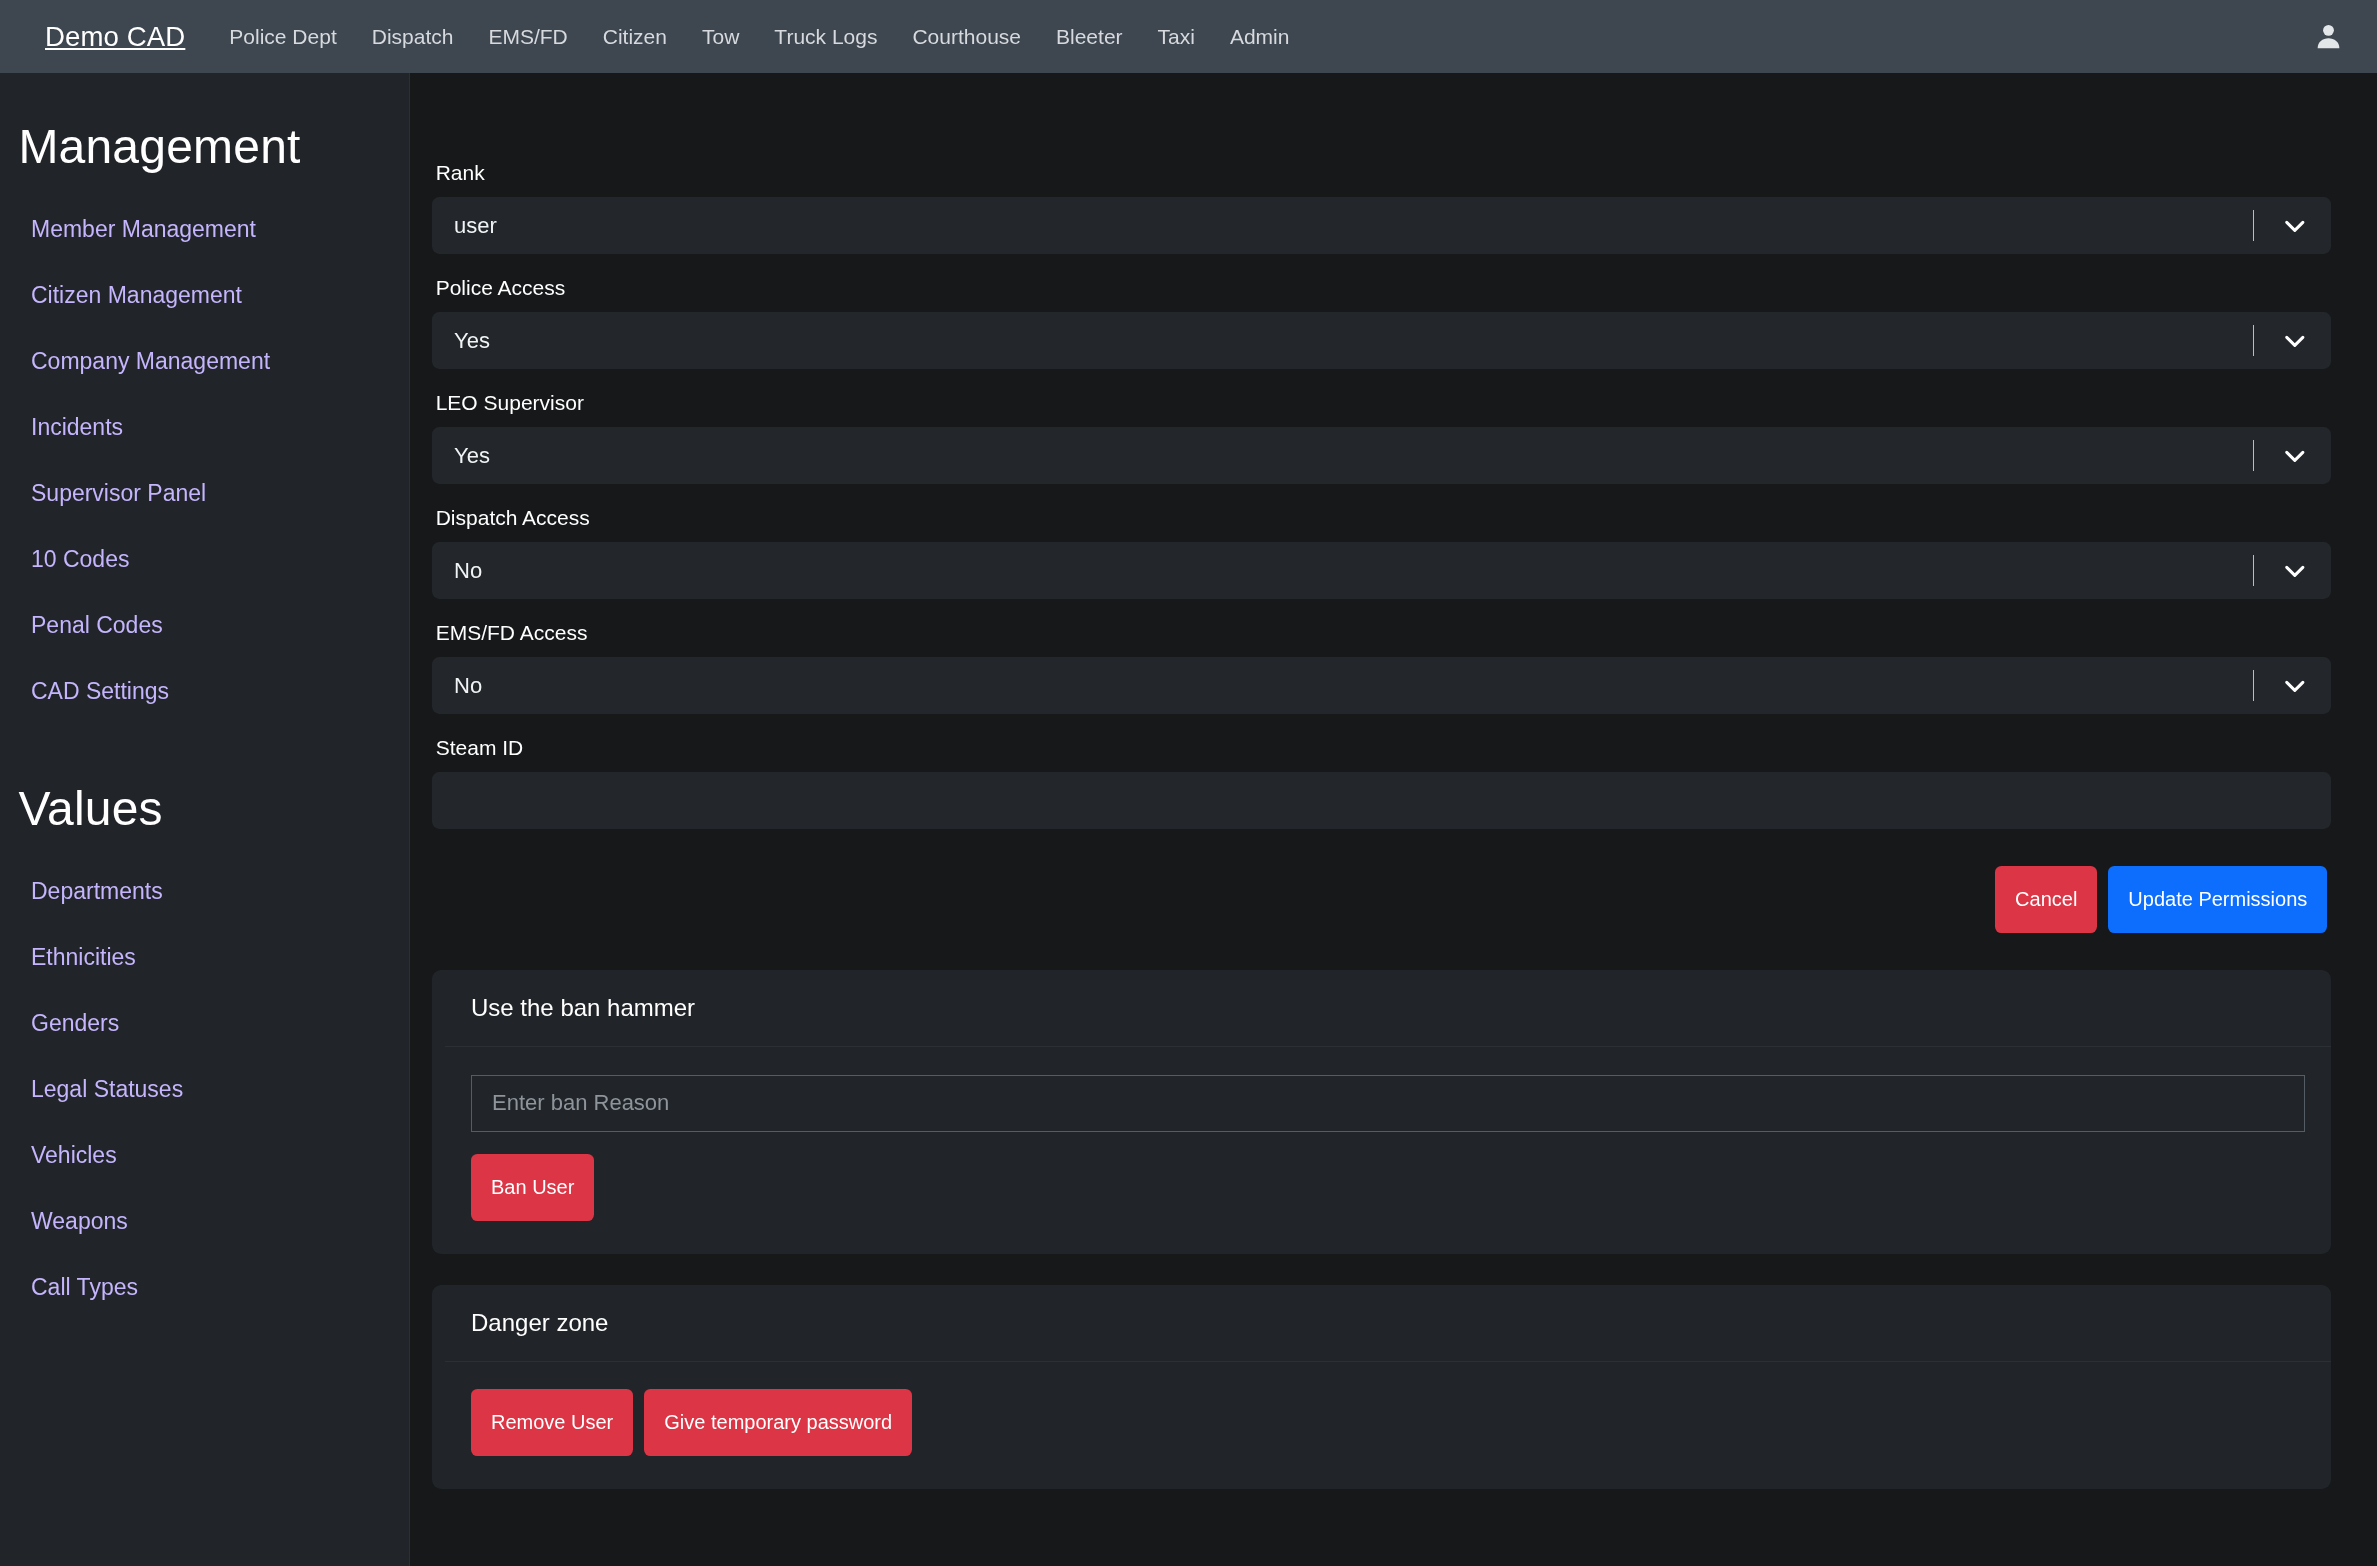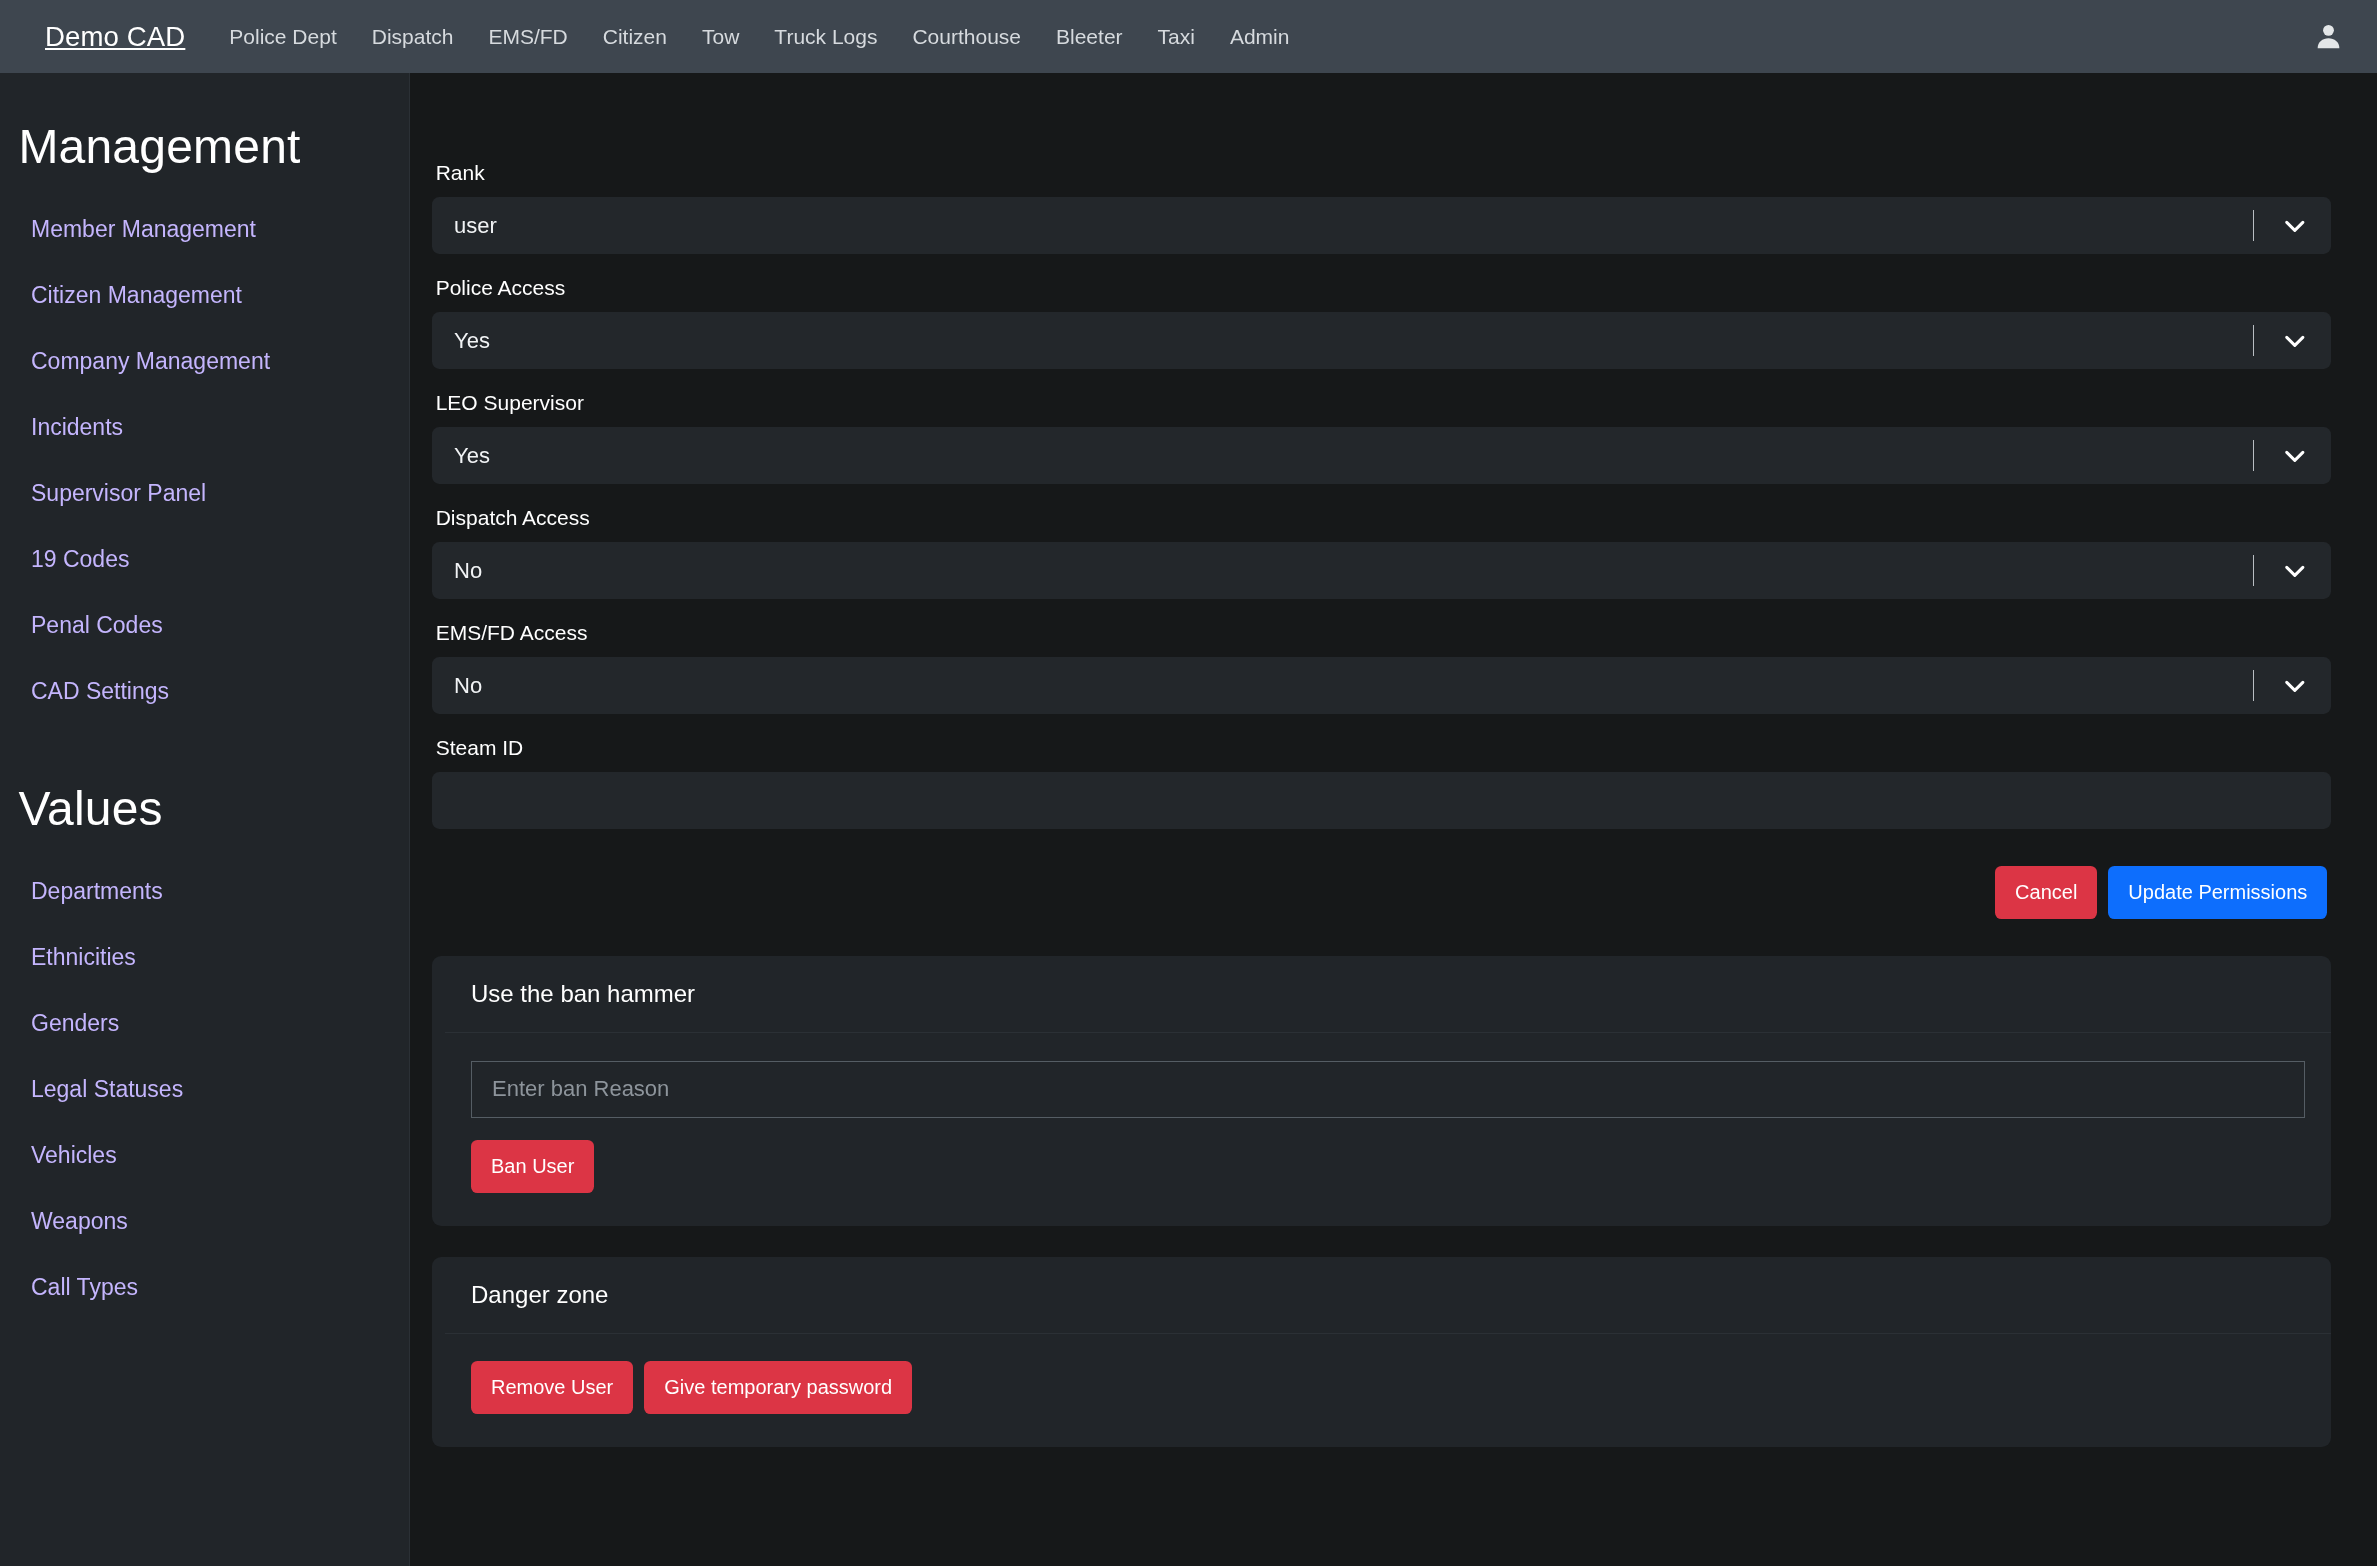--- a/index.html
+++ b/index.html
@@ -160,21 +160,21 @@
     padding-right: 3.7px;
   }
 
   .btn {
     border: none;
     border-radius: 6.4px;
     font-family: "Liberation Sans", sans-serif;
     font-size: 20px;
     color: #ffffff;
     padding: 0 20px;
-    height: 53px;
+    height: 67px;
     line-height: 51px;
     cursor: pointer;
     white-space: nowrap;
   }
   .btn-danger { background: #dc3545; }
   .btn-primary { background: #0d6efd; }
 
   
   .card {
     background: #212529;
@@ -238,21 +238,21 @@
 
 <div class="page">
 
   <div class="sidebar">
     <div class="side-heading">Management</div>
     <a class="side-item" href="#">Member Management</a>
     <a class="side-item" href="#">Citizen Management</a>
     <a class="side-item" href="#">Company Management</a>
     <a class="side-item" href="#">Incidents</a>
     <a class="side-item" href="#">Supervisor Panel</a>
-    <a class="side-item" href="#">19 Codes</a>
+    <a class="side-item" href="#">10 Codes</a>
     <a class="side-item" href="#">Penal Codes</a>
     <a class="side-item" href="#">CAD Settings</a>
 
     <div class="side-heading values">Values</div>
     <a class="side-item" href="#">Departments</a>
     <a class="side-item" href="#">Ethnicities</a>
     <a class="side-item" href="#">Genders</a>
     <a class="side-item" href="#">Legal Statuses</a>
     <a class="side-item" href="#">Vehicles</a>
     <a class="side-item" href="#">Weapons</a>

